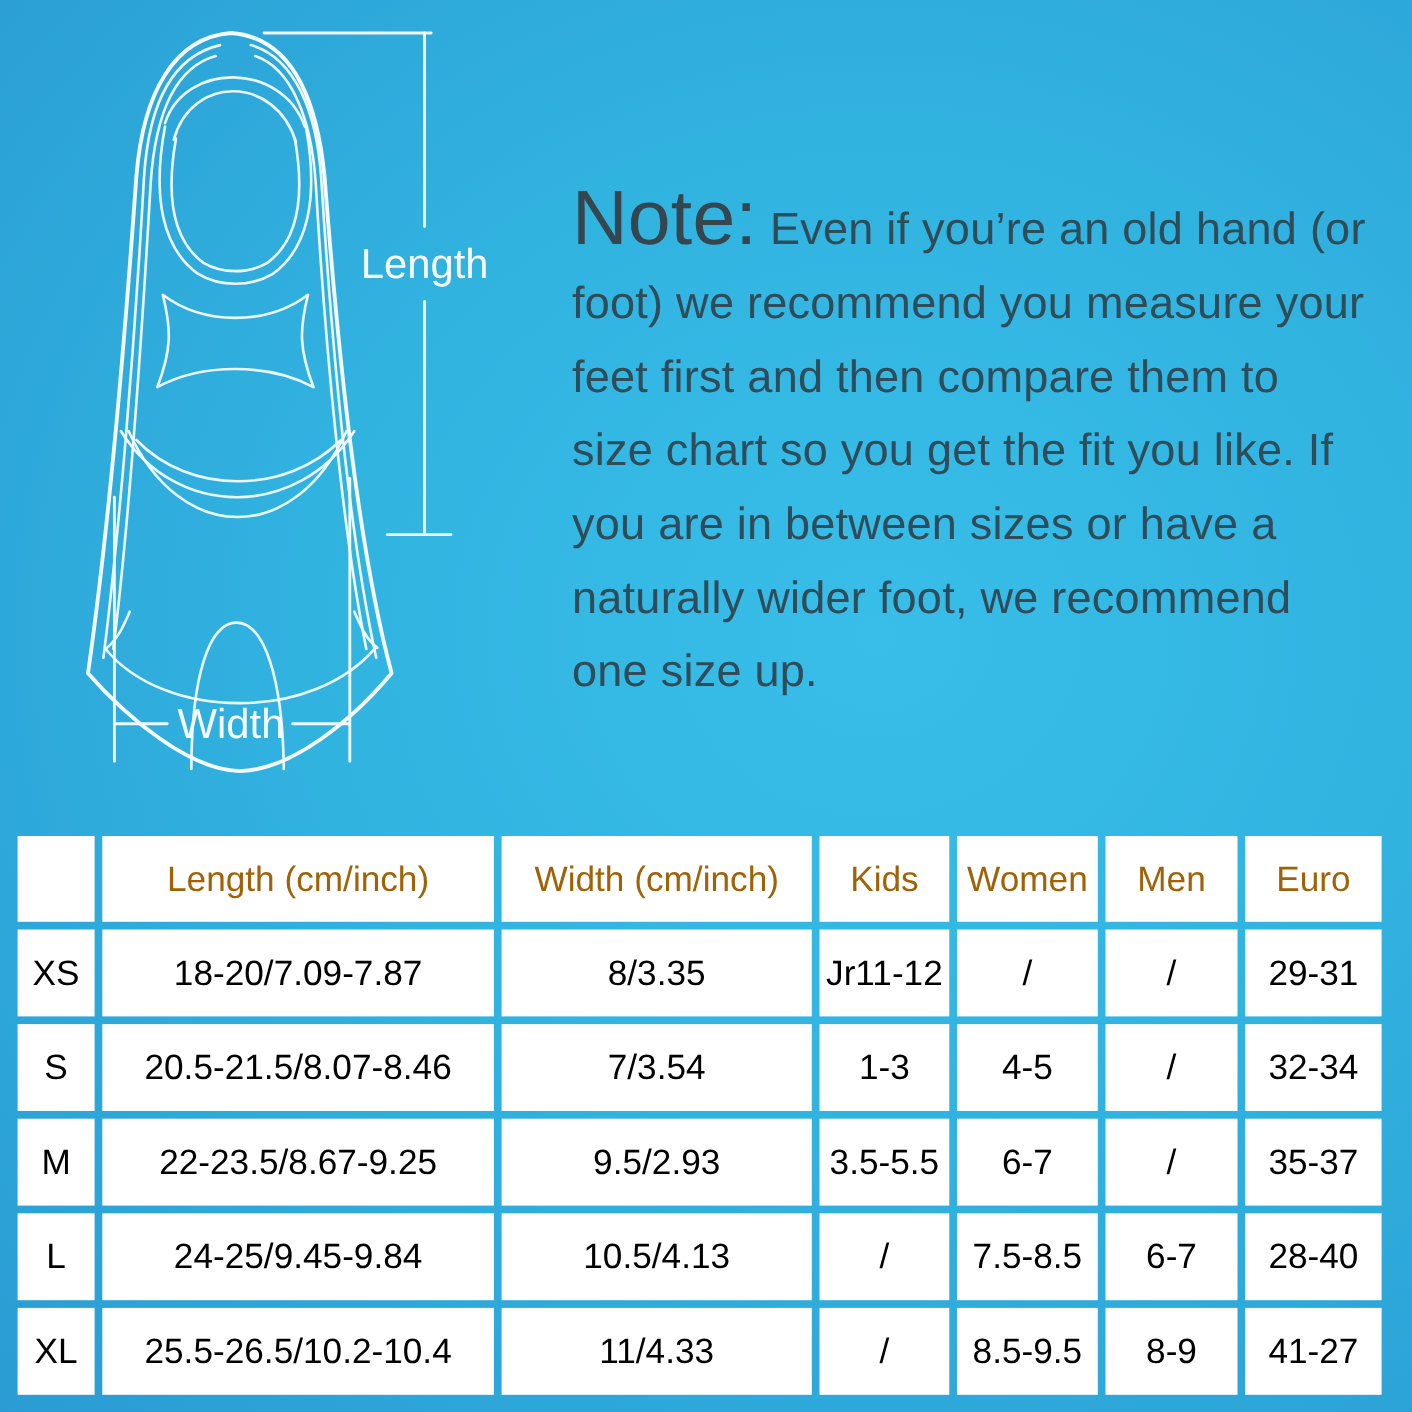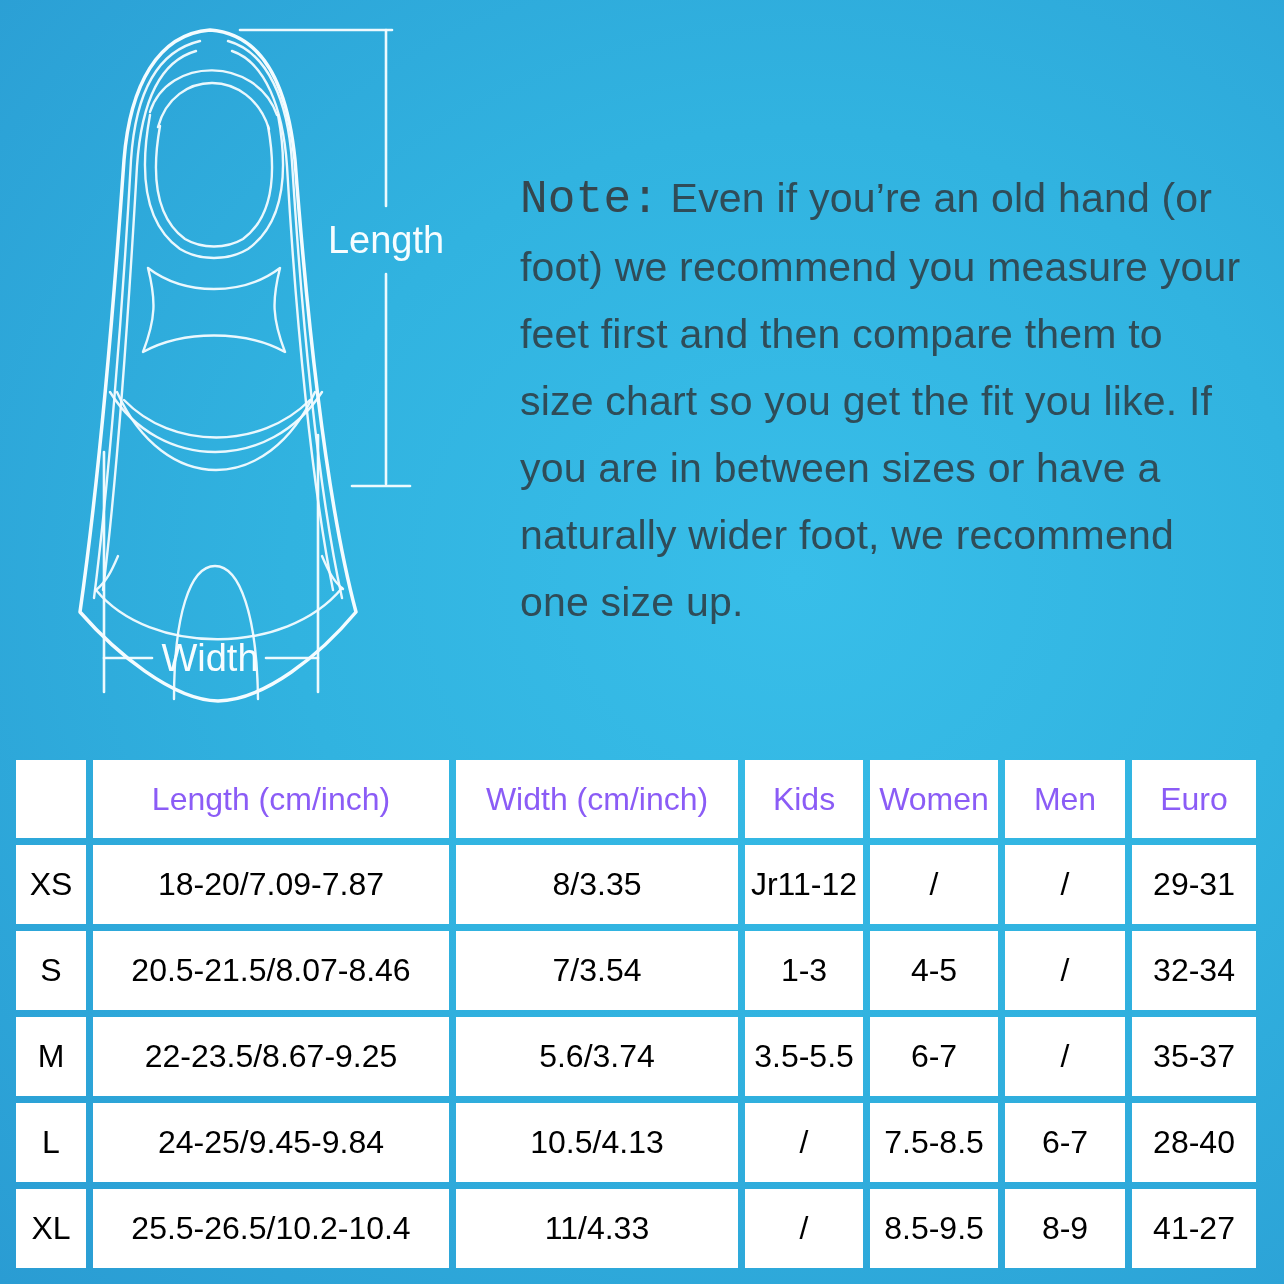--- a/index.html
+++ b/index.html
@@ -13,35 +13,35 @@
   .fin-svg path, .fin-svg line{fill:none;stroke:#f4fcff;stroke-linecap:round;stroke-linejoin:round;}
   .outer{stroke-width:3.5;}
   .inner{stroke-width:2.4;opacity:.95;}
   .dim{stroke-width:2.6;opacity:.97;}
   .dim-label{fill:#f7fdff;font-size:38px;font-family:"Liberation Sans","DejaVu Sans",sans-serif;}
   
   .note{
     position:absolute;left:520px;top:124px;width:726px;
     font-size:41px;line-height:67px;color:#2f4c58;letter-spacing:.2px;
   }
-  .note-prefix{font-size:46px;color:#35464e;font-family:Liberation Mono, monospace;}
+  .note-prefix{font-size:70px;color:#35464e;}
   
   .size-table{
     position:absolute;left:16px;top:760px;
     display:grid;
     grid-template-columns:70px 356px 282px 118px 128px 120px 124px;
     grid-template-rows:78px repeat(5,79px);
     gap:7px;
   }
   .cell{
     background:#ffffff;
     display:flex;align-items:center;justify-content:center;
     font-size:32px;color:#000000;white-space:nowrap;
   }
-  .cell.hdr{font-size:32px;color:#8b5cf6;}
+  .cell.hdr{font-size:32px;color:#a16207;}
 </style>
 </head>
 <body>
 
 <svg class="fin-svg" width="480" height="740" viewBox="0 0 480 740">
   <g>
 
     <path class="outer" d="M 80 612
       C 96 500, 112 330, 124 160
       C 130 85, 158 34, 210 30
@@ -112,21 +112,21 @@
   <div class="cell">S</div>
   <div class="cell">20.5-21.5/8.07-8.46</div>
   <div class="cell">7/3.54</div>
   <div class="cell">1-3</div>
   <div class="cell">4-5</div>
   <div class="cell">/</div>
   <div class="cell">32-34</div>
 
   <div class="cell">M</div>
   <div class="cell">22-23.5/8.67-9.25</div>
-  <div class="cell">5.6/3.74</div>
+  <div class="cell">9.5/2.93</div>
   <div class="cell">3.5-5.5</div>
   <div class="cell">6-7</div>
   <div class="cell">/</div>
   <div class="cell">35-37</div>
 
   <div class="cell">L</div>
   <div class="cell">24-25/9.45-9.84</div>
   <div class="cell">10.5/4.13</div>
   <div class="cell">/</div>
   <div class="cell">7.5-8.5</div>

